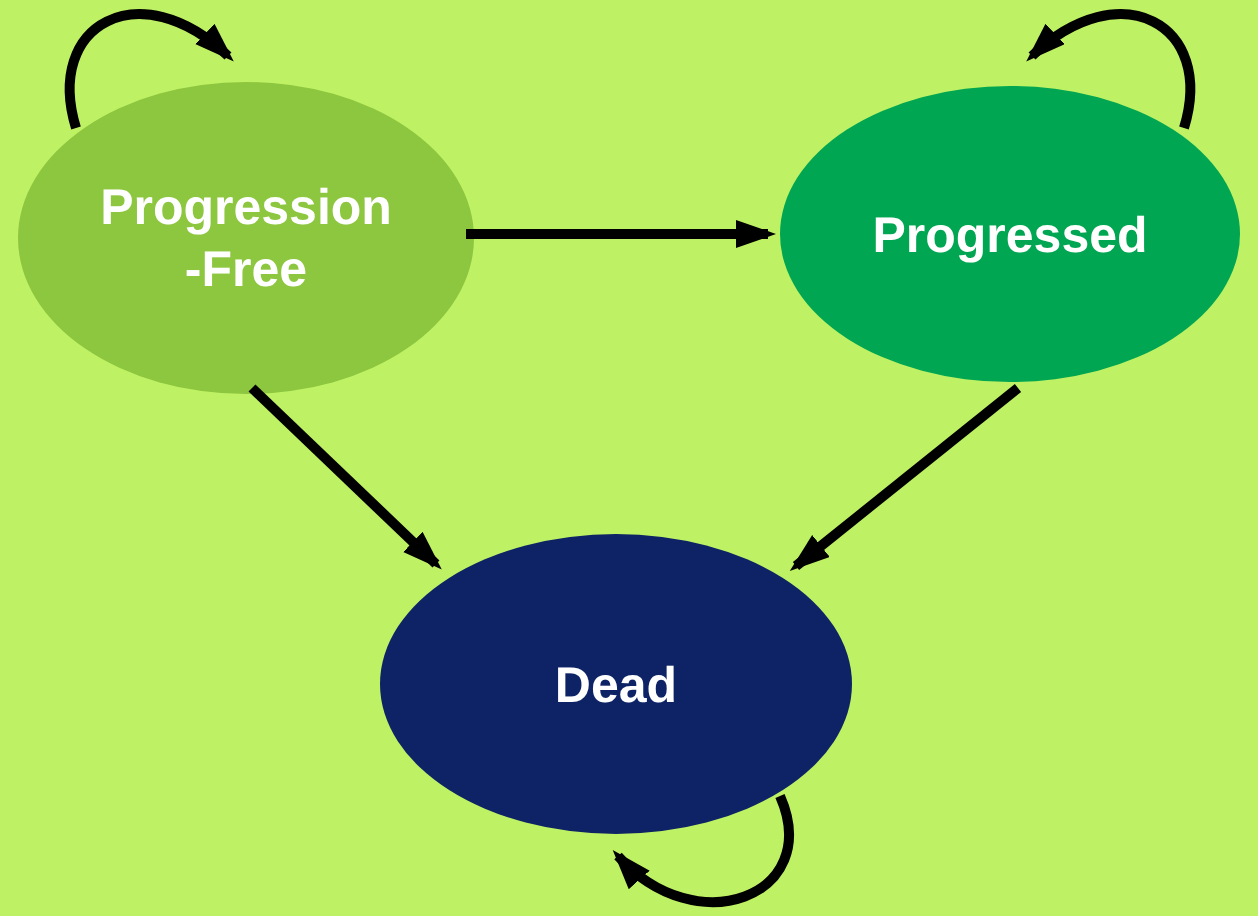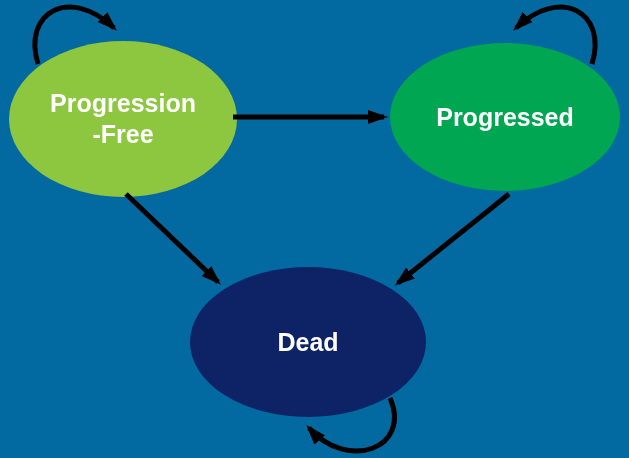--- a/index.html
+++ b/index.html
@@ -4,21 +4,21 @@
 <style>
   html, body {
     margin: 0;
     padding: 0;
     background: #ffffff;
   }
   .canvas {
     position: relative;
     width: 629px;
     height: 458px;
-    background: #0369a1;
+    background: #bef264;
     overflow: hidden;
   }
   svg { display: block; }
   .edge {
     fill: none;
     stroke: #000000;
     stroke-width: 5;
   }
   .node-label {
     font-family: "Liberation Sans", "DejaVu Sans", sans-serif;

